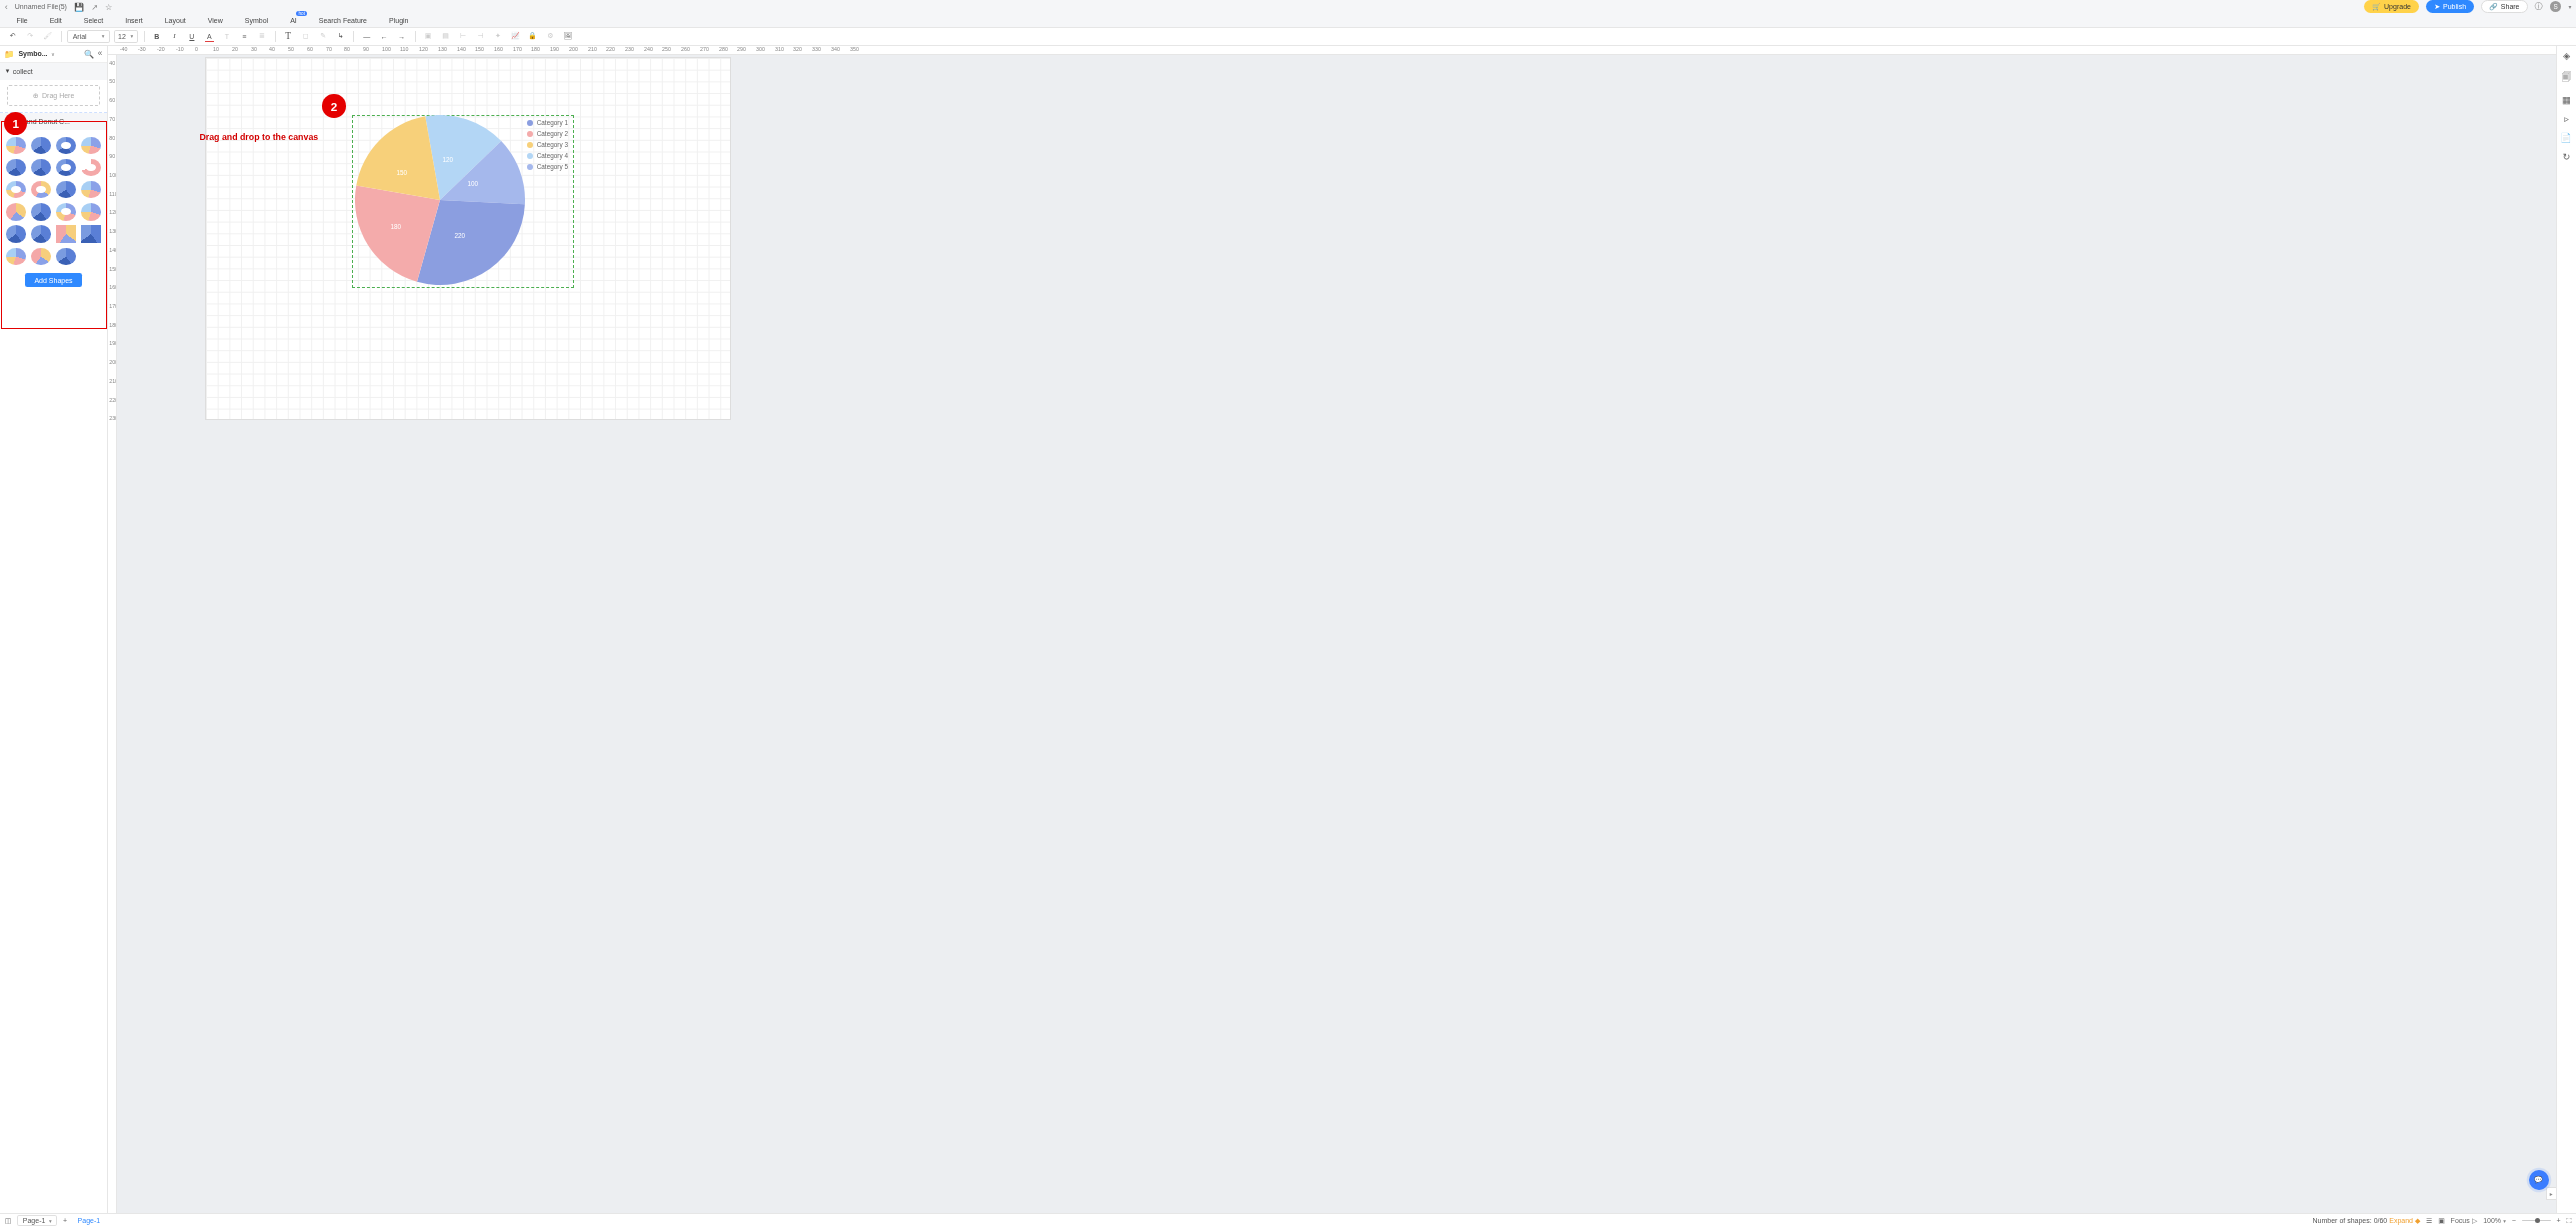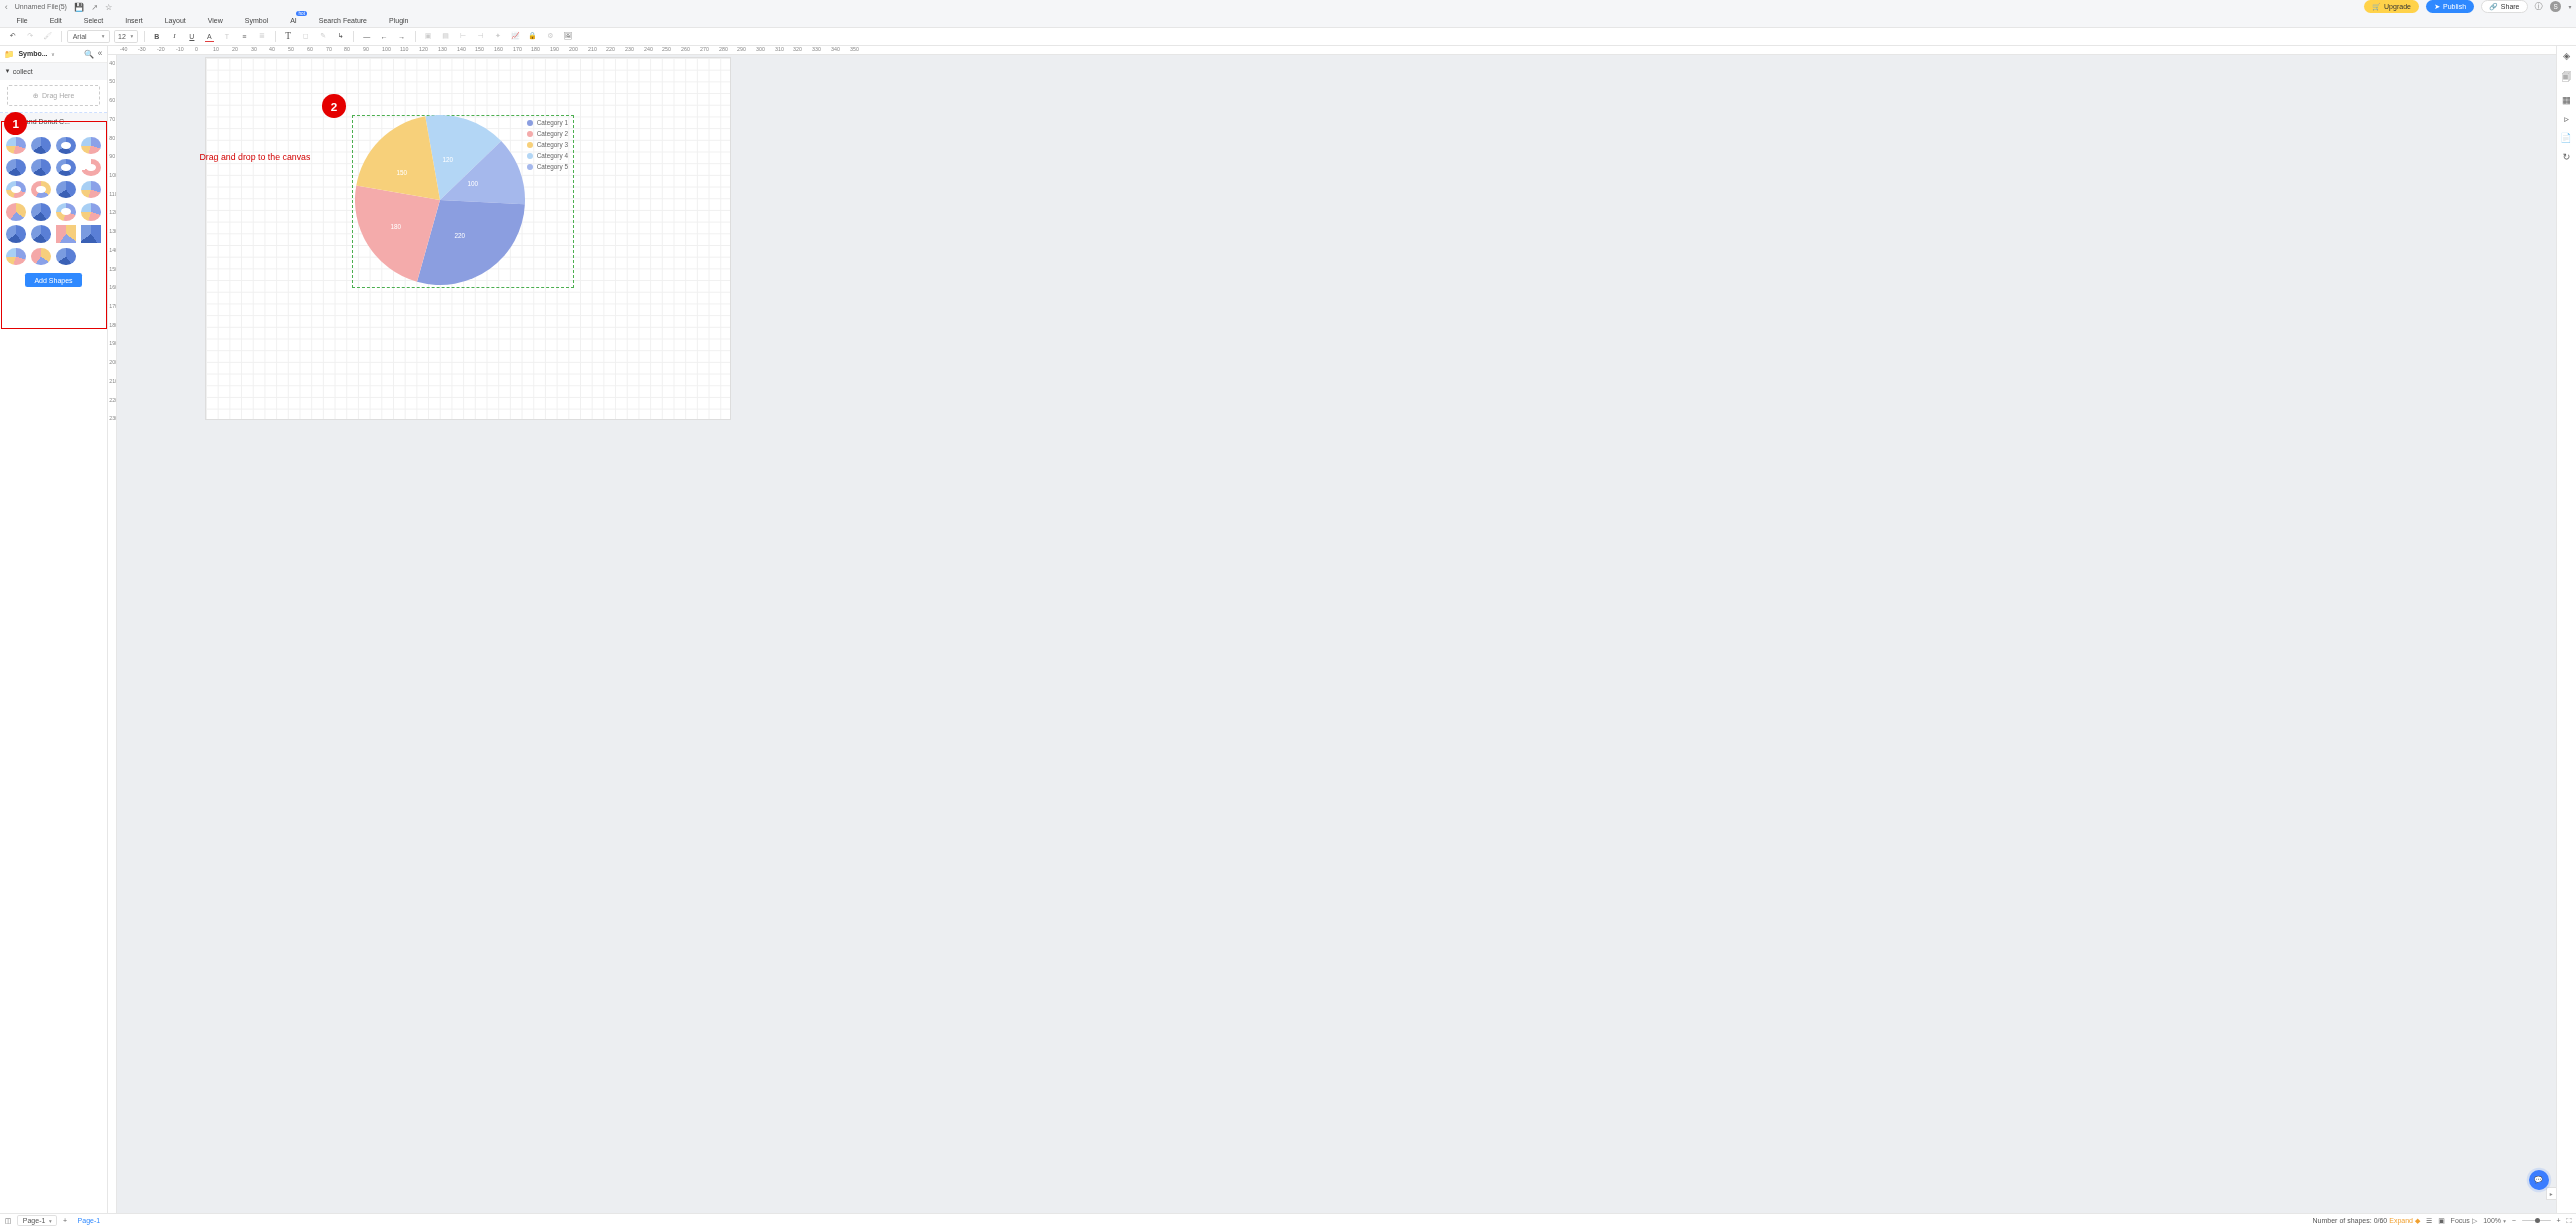--- a/index.html
+++ b/index.html
@@ -58,21 +58,21 @@
 .ruler-h { height: 9.4px; background: #fff; border-bottom: 0.6px solid #e6e6e6; position: relative; overflow: hidden; font-size: 5.3px; color: #888; }
 .ruler-h span { position: absolute; top: 0.6px; }
 .work-body { flex: 1; display: flex; min-height: 0; }
 .ruler-v { width: 9.4px; background: #fff; border-right: 0.6px solid #e6e6e6; position: relative; overflow: hidden; font-size: 5.3px; color: #888; }
 .ruler-v span { position: absolute; left: 1.2px; writing-mode: horizontal-tb; }
 .canvas-scroll { flex: 1; background: #eceef1; overflow: auto; position: relative; }
 .page { position: absolute; left: 88px; top: 2.3px; width: 526px; height: 363px; background: #fff; 
   background-image: linear-gradient(to right, #f0f0f0 0.6px, transparent 0.6px), linear-gradient(to bottom, #f0f0f0 0.6px, transparent 0.6px);
   background-size: 11.7px 11.7px; border: 0.6px solid #ddd; }
 
-.instruction { position: absolute; color: #d20000; font-weight: normal; font-size: 8.8px; margin-top: 20px; }
+.instruction { position: absolute; color: #d20000; font-weight: bold; font-size: 8.8px; }
 .step-circle { position: absolute; width: 23.4px; height: 23.4px; border-radius: 50%; background: #e40000; color: #fff; font-size: 11.7px; font-weight: bold; display: flex; align-items: center; justify-content: center; }
 .sel-rect { position: absolute; border: 0.6px dashed #4caf50; }
 
 
 .pie-wrap { position: absolute; width: 170px; height: 170px; }
 .legend { position: absolute; font-size: 6.4px; color: #666; }
 .legend .row { display: flex; align-items: center; gap: 3.5px; height: 11px; }
 .legend .sw { width: 5.8px; height: 5.8px; border-radius: 50%; }
 .slice-label { position: absolute; color: #fff; font-size: 6.4px; font-weight: 500; }
 

